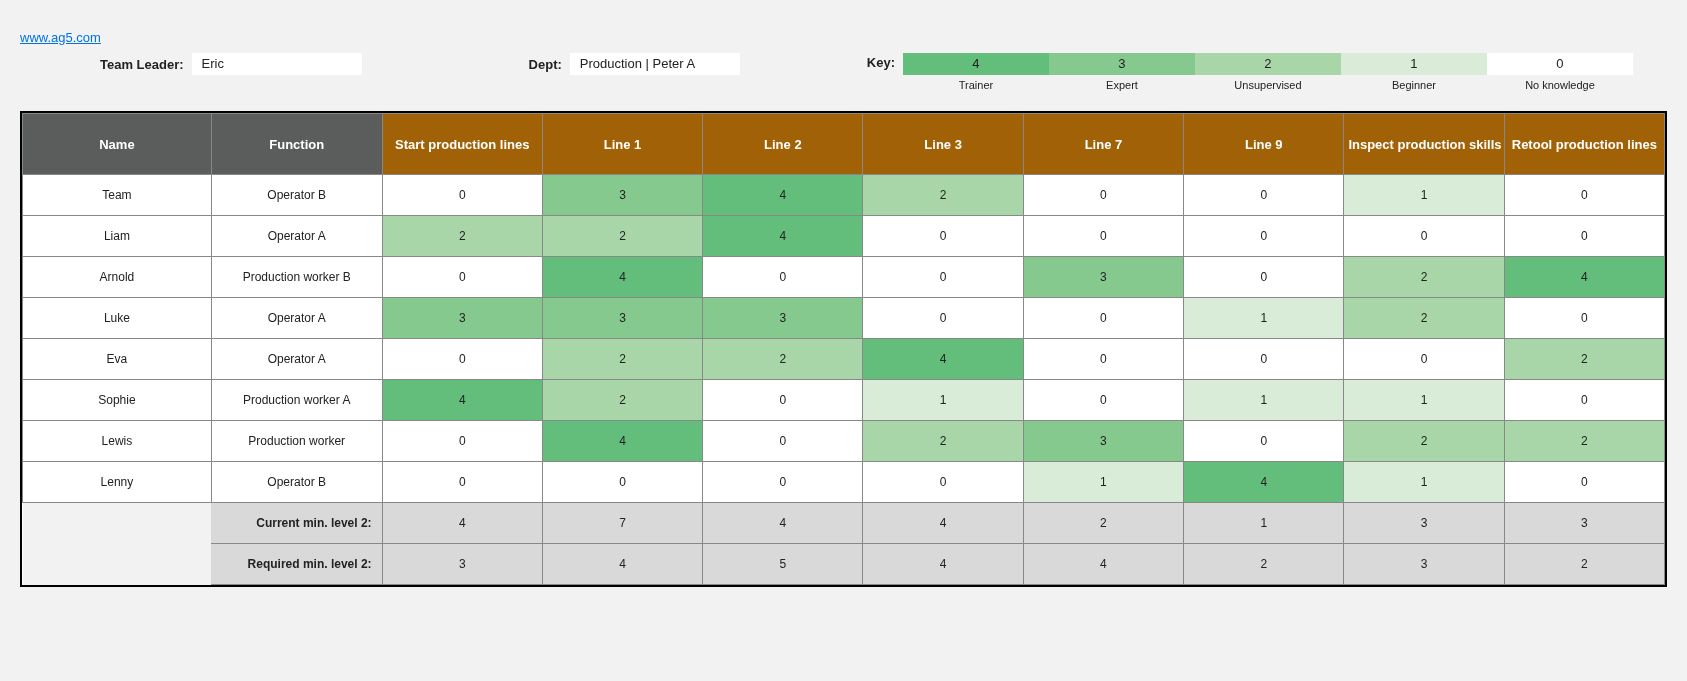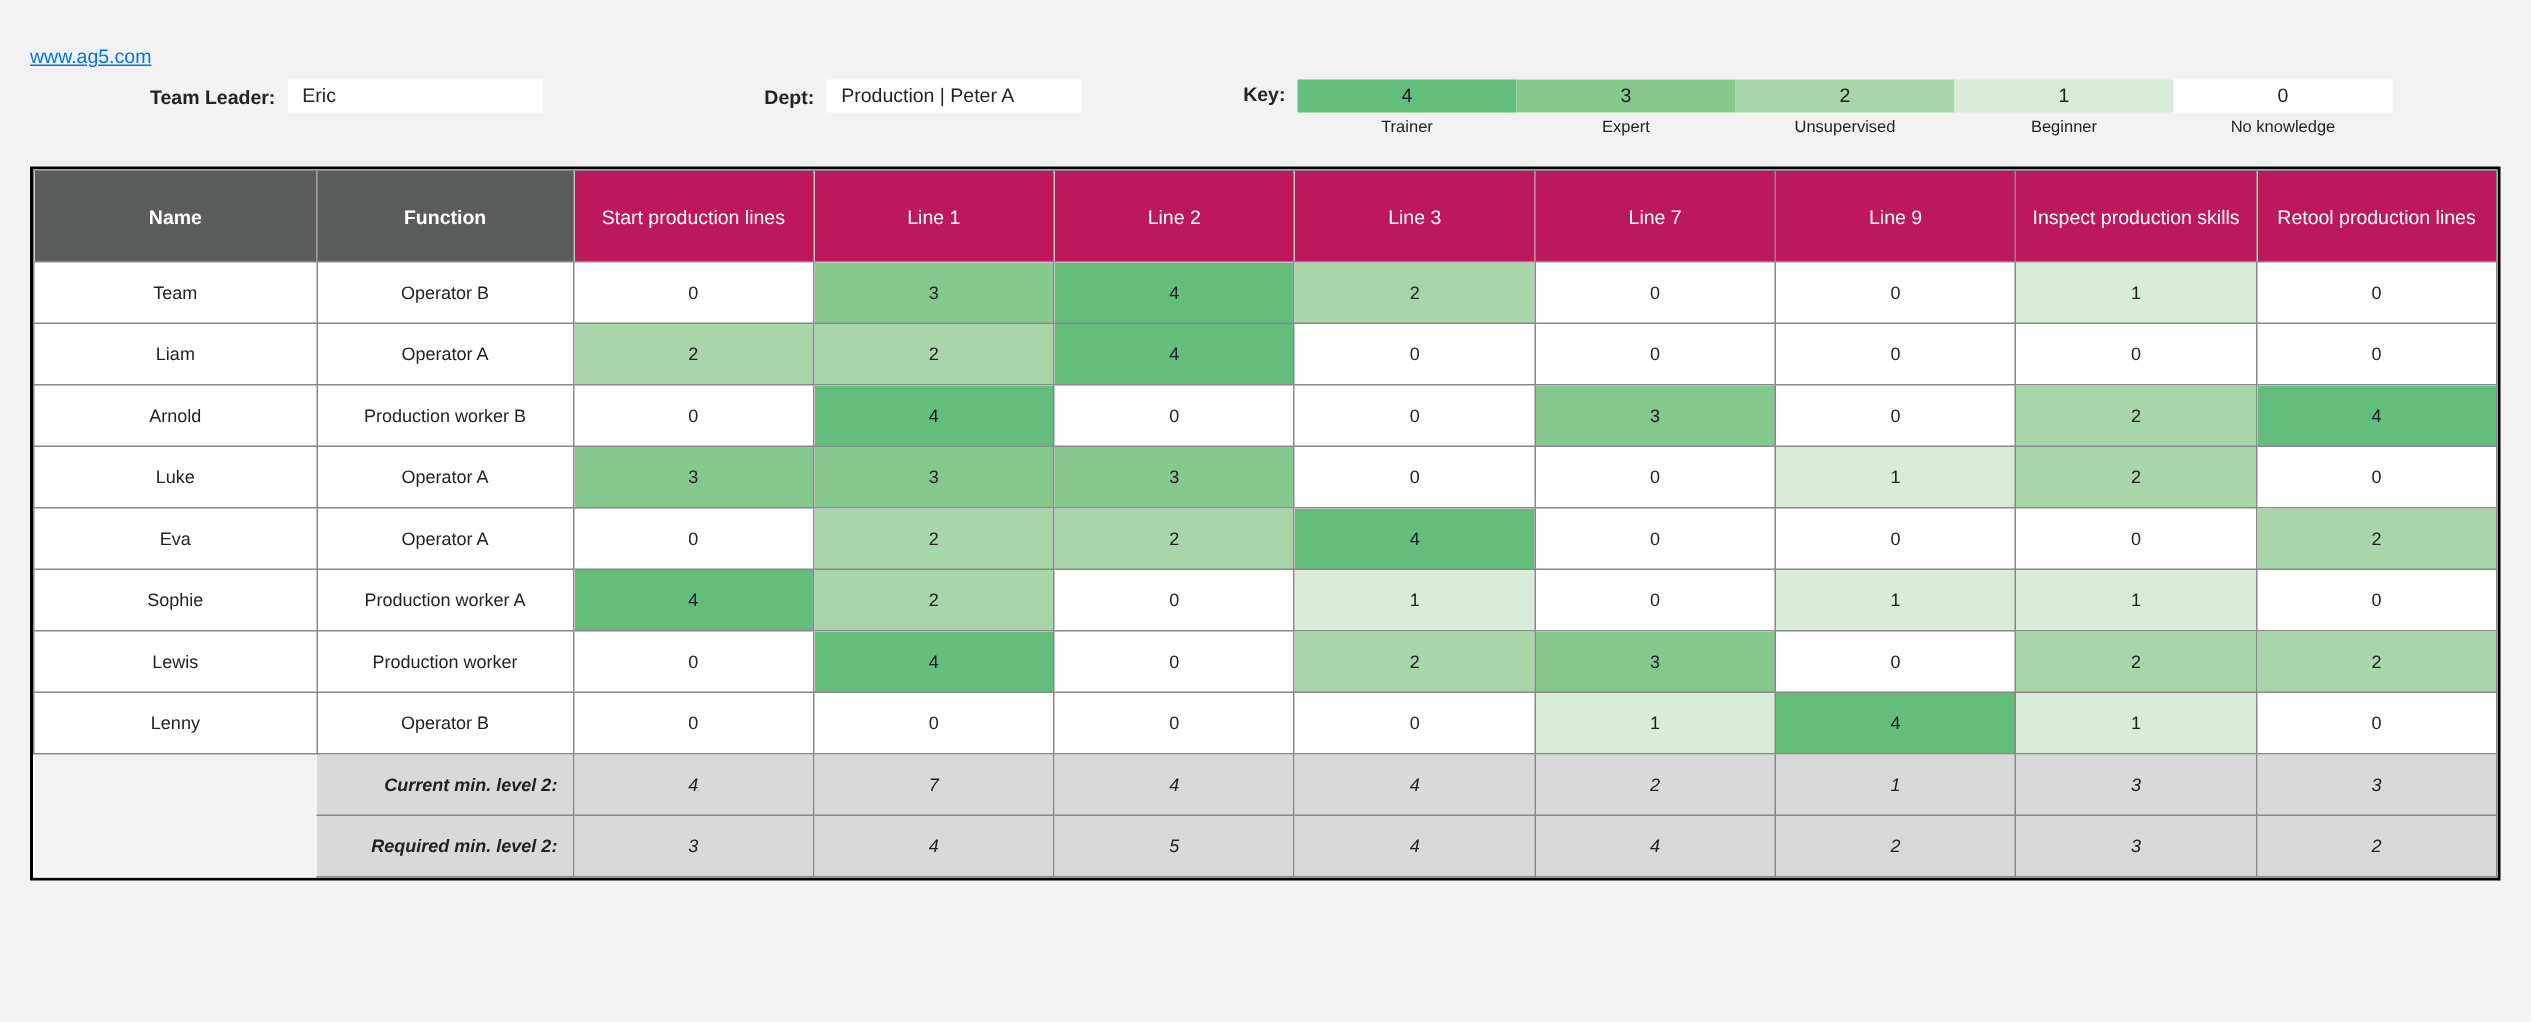--- a/index.html
+++ b/index.html
@@ -23,21 +23,21 @@
   }
   .link {
     color: #0073e6;
     text-decoration: underline;
     font-size: 13px;
     margin-top: 10px;
   }
   .meta-row {
     display: flex;
     align-items: flex-start;
-    gap: 28px;
+    gap: 47px;
     margin-left: 80px;
     margin-bottom: 20px;
   }
   .meta-field {
     display: flex;
     align-items: center;
     gap: 8px;
   }
   .meta-label { font-weight: bold; }
   .meta-input {
@@ -63,36 +63,35 @@
   table.matrix th, table.matrix td {
     border: 1px solid #888;
     text-align: center;
     padding: 6px 4px;
     font-size: 12px;
     height: 28px;
     overflow: hidden;
     white-space: nowrap;
   }
   table.matrix thead th {
-    background: #be185d;
+    background: #a16207;
     color: #fff;
-    font-weight: normal;
+    font-weight: bold;
     height: 48px;
     font-size: 13px;
   }
   table.matrix thead th.left-head {
     background: #5b5d5c;
     font-weight: bold;
   }
   table.matrix col.name-col { width: 11.5%; }
   table.matrix col.func-col { width: 10.4%; }
 
   tr.summary td {
     background: #d9d9d9;
-    font-style: italic;
   }
   tr.summary td.sum-label {
     text-align: right;
     font-weight: bold;
     padding-right: 10px;
     border-left: none;
   }
   tr.summary td.blank {
     background: #f2f2f2;
     border: none;

